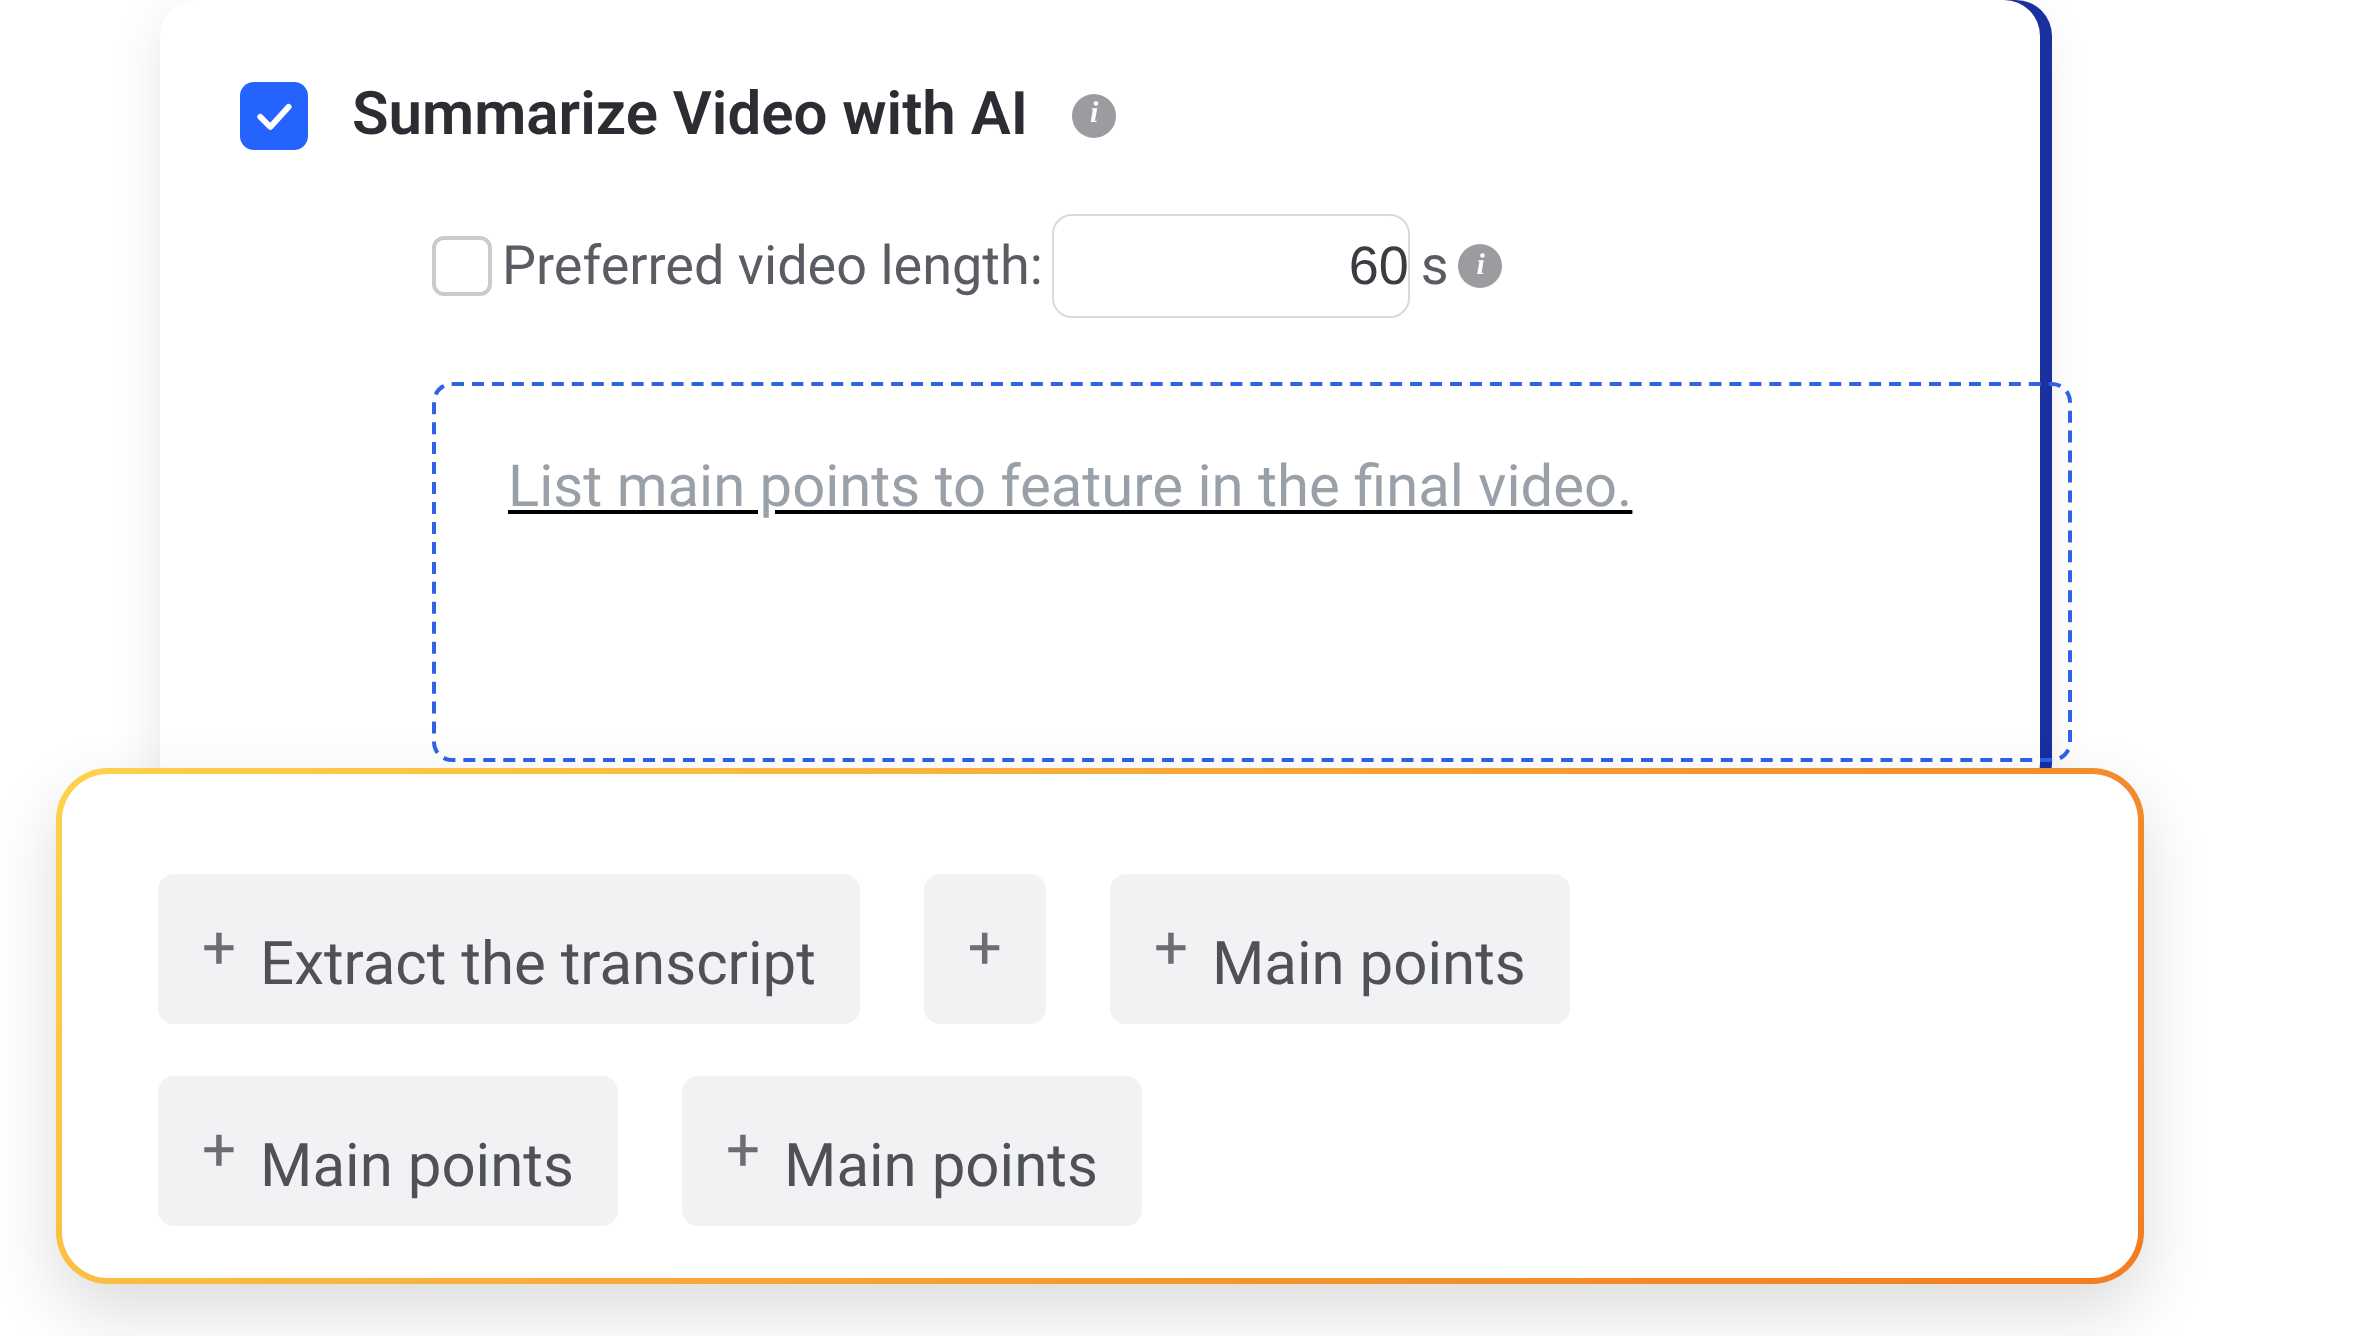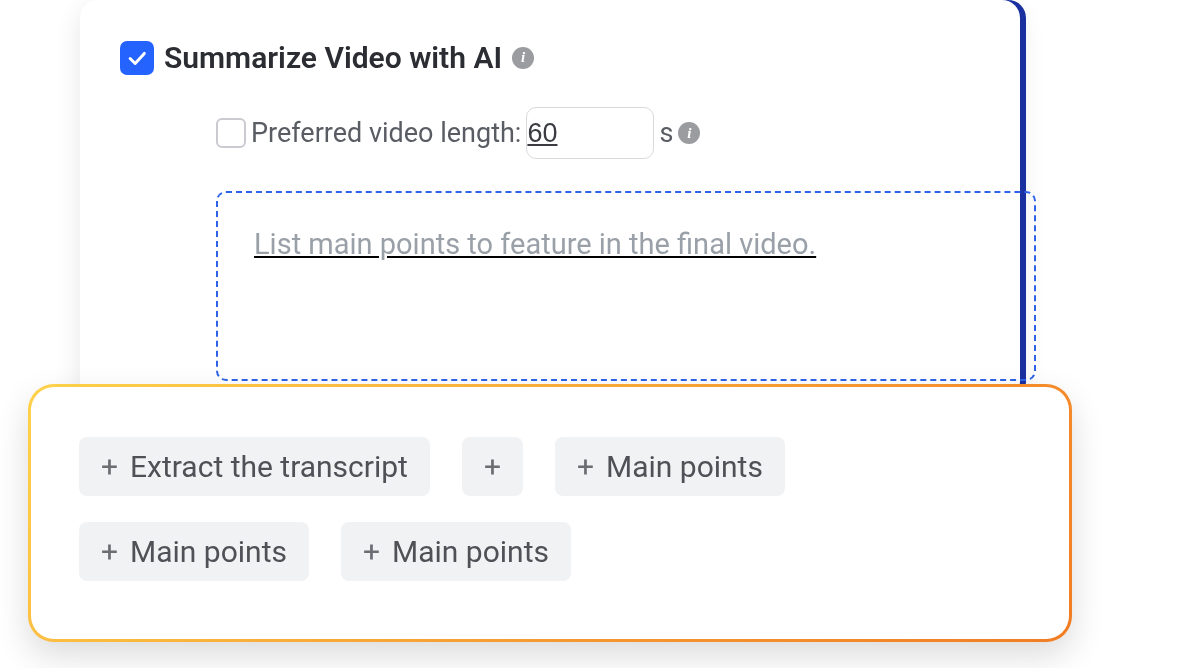--- a/index.html
+++ b/index.html
@@ -19,21 +19,21 @@
       background: #ffffff;
       border-radius: 18px;
       padding: 40px 40px 40px 40px;
       box-shadow:
         6px 0 0 0 #1a2fa0,
         0 8px 26px rgba(0,0,0,0.10);
     }
     .row1 {
       display: flex;
       align-items: center;
-      gap: 10px;
+      gap: 22px;
     }
     .checkbox-main {
       width: 34px; height: 34px;
       border-radius: 7px;
       background: #2563ff;
       display: flex; align-items: center; justify-content: center;
       flex-shrink: 0;
     }
     .checkbox-main svg { width: 22px; height: 22px; }
     .title-main {
@@ -65,28 +65,27 @@
       border: 2px solid #c9cbd0;
       border-radius: 6px;
       background: #fff;
       flex-shrink: 0;
     }
     .label-sub {
       font-size: 27px;
       color: #5a5c63;
     }
     .length-input {
-      width: 128px; height: 52px;
+      width: 179px; height: 52px;
       border: 1.5px solid #d8dade;
       border-radius: 10px;
       font-size: 27px;
-      text-align: left;
+      text-align: right;
       color: #3a3c42;
       outline: none;
-      text-decoration: underline;
     }
     .unit {
       font-size: 27px;
       color: #5a5c63;
     }
     .prompt-box {
       margin-top: 32px;
       margin-left: 96px;
       width: 820px;
       height: 190px;
@@ -130,20 +129,21 @@
     }
     .chip .plus {
       font-size: 30px;
       font-weight: 400;
       color: #6b6d73;
       line-height: 1;
     }
     .chip .chip-label {
       font-size: 30px;
       color: #4f5157;
+      margin-top: 16px;
     }
   </style>
 </head>
 <body>
 
 <div class="main-panel">
 
   <div class="row1">
     <div class="checkbox-main">
       <svg viewBox="0 0 24 24" fill="none" stroke="#ffffff" stroke-width="3.2" stroke-linecap="round" stroke-linejoin="round">

